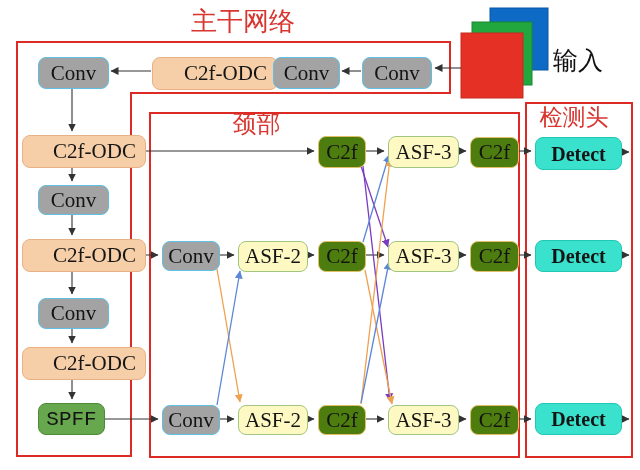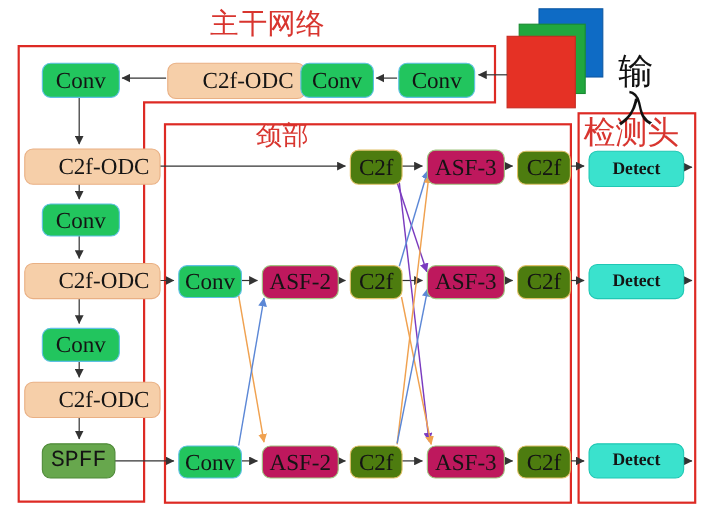--- a/index.html
+++ b/index.html
@@ -3,31 +3,31 @@
 <meta charset="utf-8">
 <style>
   html,body{margin:0;padding:0;background:#fff;}
   .stage{position:relative;width:640px;height:470px;background:#ffffff;overflow:hidden;
          font-family:"Liberation Serif","DejaVu Serif",serif;}
   .layer{position:absolute;left:0;top:0;width:640px;height:470px;}
   svg.layer{z-index:1;}
   .node{position:absolute;z-index:2;display:flex;align-items:center;justify-content:center;
         border-radius:8px;font-size:21px;color:#141414;border:1px solid transparent;
         line-height:1;white-space:nowrap;}
-  .conv   {background:#22c55e;border-color:#5fc0e4;}
+  .conv   {background:#a3a3a3;border-color:#5fc0e4;}
   .odc    {background:#f6cfa9;border-color:#e9b084;padding-left:21px;}
   .c2f    {background:#4d7c0f;border-color:#e0c067;}
-  .asf    {background:#be185d;border-color:#9fc580;}
+  .asf    {background:#fef9c3;border-color:#9fc580;}
   .sppf   {background:#67a74d;border-color:#4f8a39;}
-  .detect {background:#3ae2cd;border-color:#1fc7b4;font-weight:bold;font-size:16px;}
+  .detect {background:#3ae2cd;border-color:#1fc7b4;font-weight:bold;font-size:20px;}
   .title{position:absolute;z-index:3;color:#d8352f;text-align:center;line-height:1.05;}
   .t-backbone{left:158px;top:8px;width:170px;font-size:26px;}
   .t-neck{left:214px;top:112px;width:85px;font-size:24px;}
-  .t-head{left:530px;top:106px;width:88px;font-size:29px;}
-  .t-input{left:547px;top:48px;width:62px;font-size:32px;color:#111;}
+  .t-head{left:530px;top:106px;width:88px;font-size:23px;}
+  .t-input{left:547px;top:48px;width:62px;font-size:25px;color:#111;}
 </style>
 </head>
 <body>
 
 <div class="stage">
 
   <svg class="layer" viewBox="0 0 640 470">
     <defs>
       <marker id="ah-black" markerUnits="userSpaceOnUse" markerWidth="9" markerHeight="8" refX="7.5" refY="4" orient="auto">
         <path d="M0,0 L8,4 L0,8 Z" fill="#333333"></path>

